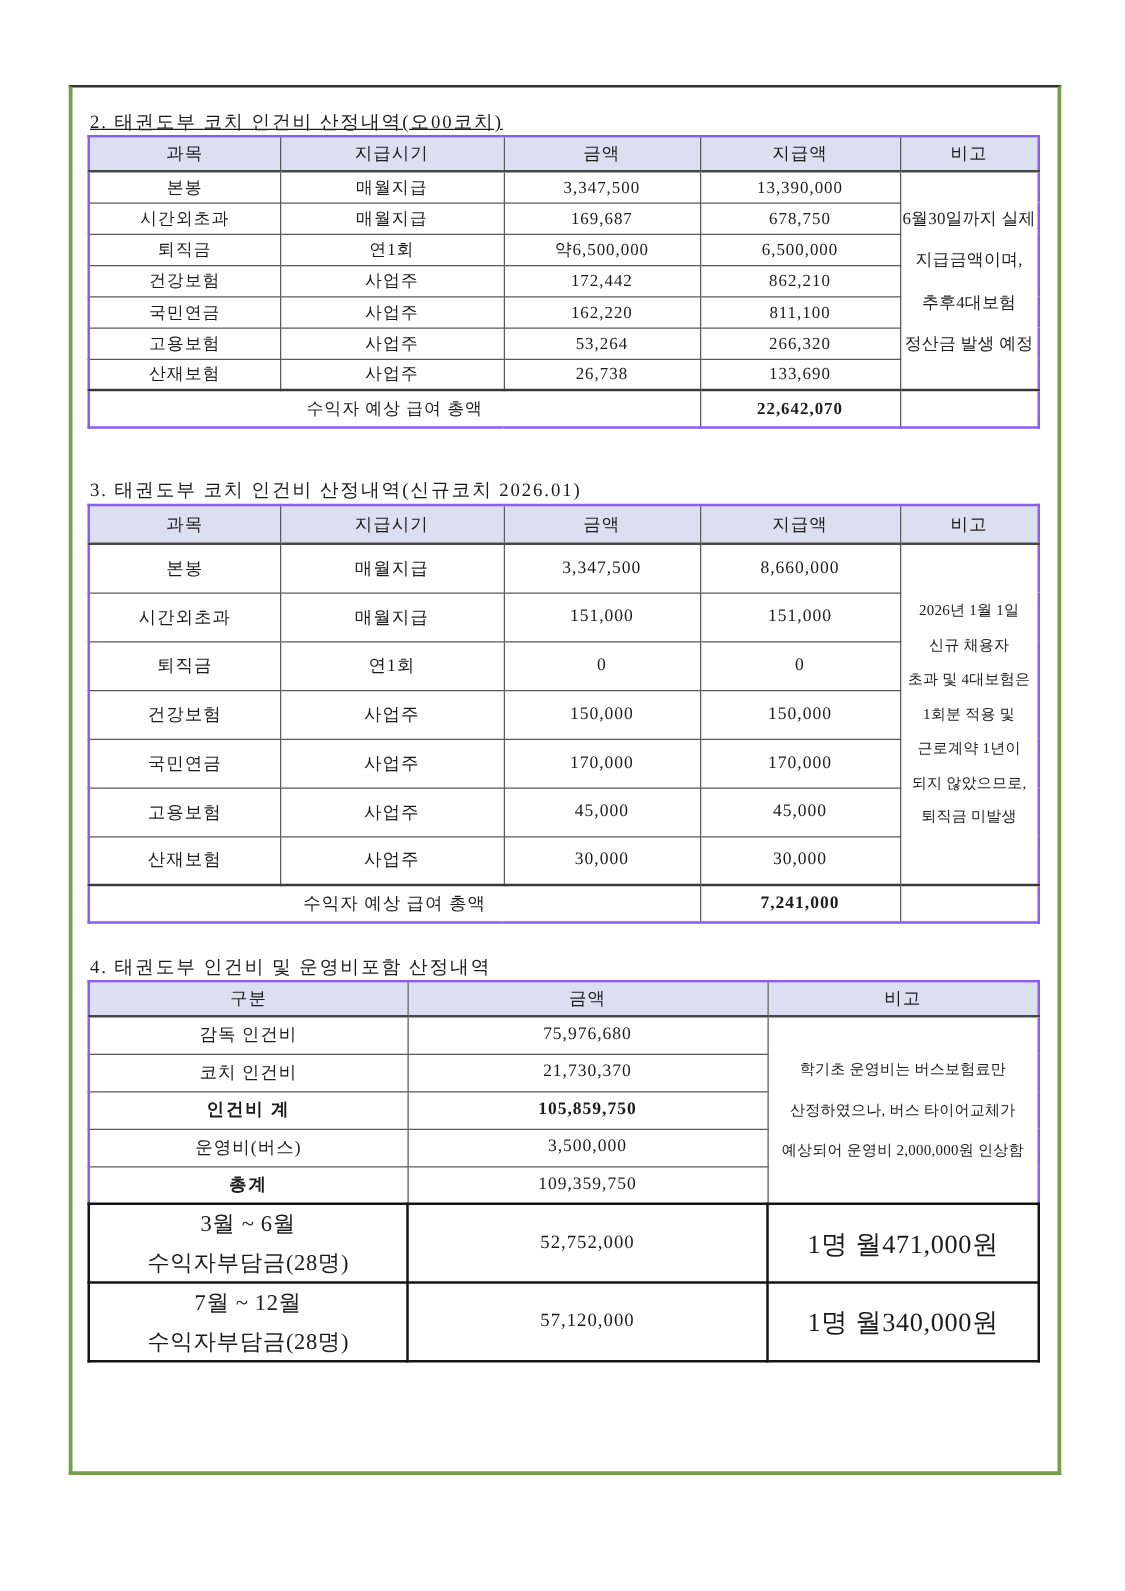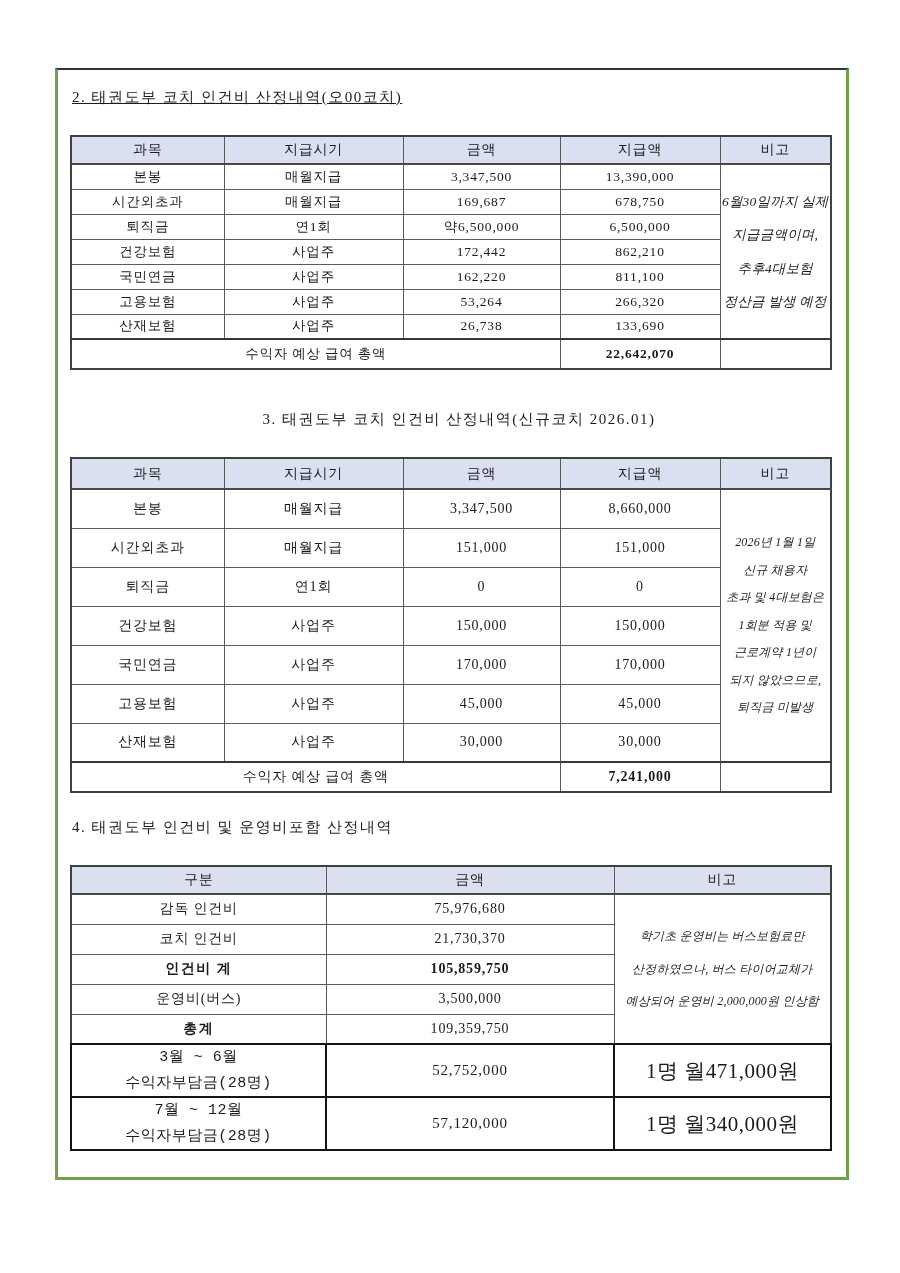--- a/index.html
+++ b/index.html
@@ -11,45 +11,45 @@
     position:absolute; left:55px; top:68px; width:794px; height:1112px;
     border-top:2px solid #333333;
     border-left:3px solid #74a04b;
     border-right:3px solid #74a04b;
     border-bottom:3px solid #74a04b;
     padding:12px 0 0 12px;
   }
 
   .sec-title { font-size:15px; letter-spacing:1.5px; margin-left:2px; white-space:nowrap; }
   .t2-title { margin-top:6px;text-decoration:underline; }
-  .t3-title { margin-top:40px;text-align:center; }
+  .t3-title { margin-top:40px; }
   .t4-title { margin-top:25px; }
 
-  table { border-collapse:collapse; table-layout:fixed; margin-top:28px;
-    border:2px solid #404040; }
+  table { border-collapse:collapse; table-layout:fixed; margin-top:1px;
+    border:2px solid #8b5cf6; }
   th, td { border:1px solid #5a5a5a; text-align:center; vertical-align:middle;
     font-size:14px; letter-spacing:0.8px; overflow:hidden; }
   th { background:#dbe0f1; font-weight:normal; height:28px;
     border-bottom:2px solid #474747; }
 
   .t2 td { height:25px; font-size:13.5px; }
   .t3 td { height:39px; }
   .t3 th { height:31px; }
   .t4 td { height:30px; }
 
-  .note-cell { font-size:11px; letter-spacing:0.2px; line-height:2.45; padding:6px 1px;font-style:italic; }
+  .note-cell { font-size:11px; letter-spacing:0.2px; line-height:2.45; padding:6px 1px; }
   .t3 .note-cell { font-size:12px; line-height:2.3; }
   .t4 .note-cell { font-size:12px; line-height:2.7; }
 
   .total-row td { border-top:2px solid #383838; height:30px; }
   .bold { font-weight:bold; }
   .t4 .sum-label { font-weight:bold; letter-spacing:1.5px; }
 
   .charge-row td { border:2px solid #141414; height:53px; }
-  .charge-label { font-size:15px; line-height:1.7; letter-spacing:0.5px;font-family:Liberation Mono, monospace; }
+  .charge-label { font-size:18px; line-height:1.7; letter-spacing:0.5px; }
   .charge-amount { font-size:15px; }
   .charge-remark { font-size:21px; letter-spacing:0.5px; }
 </style>
 </head>
 <body>
 
 <div class="frame">
 
   <div>
     <div class="sec-title t2-title">2. 태권도부 코치 인건비 산정내역(오00코치)</div>

